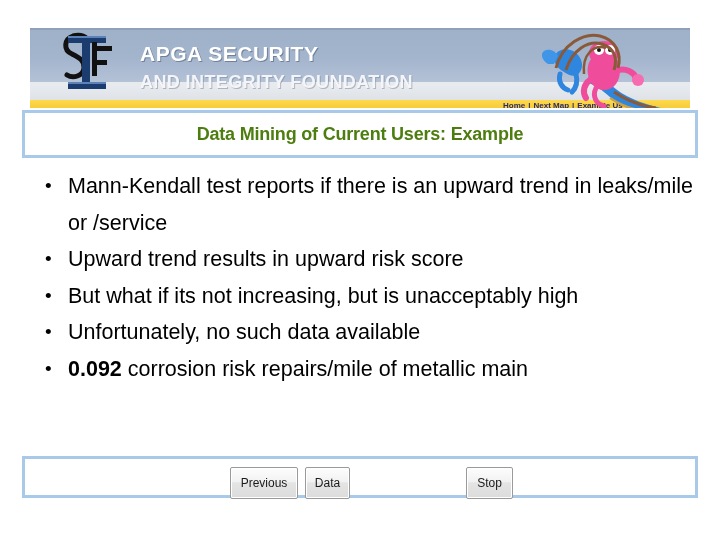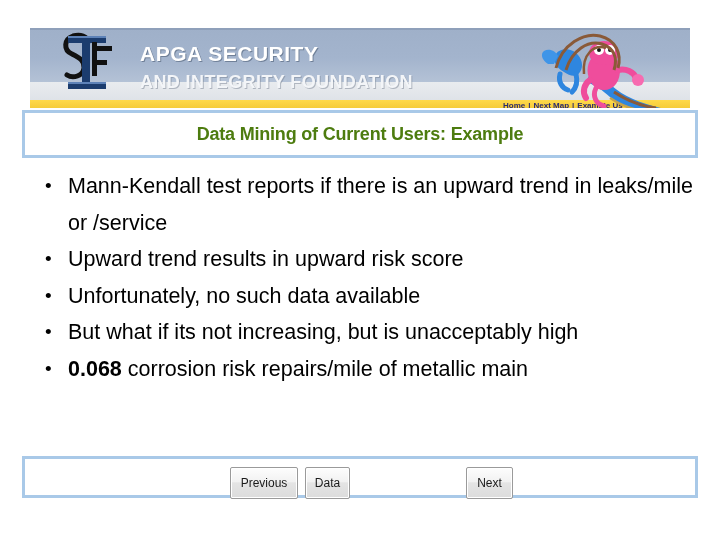--- a/index.html
+++ b/index.html
@@ -295,28 +295,28 @@
 
 <div id="slide-body">
   <ul class="bullets">
     <li>
       <span>Mann-Kendall test reports if there is an upward trend in leaks/mile or /service</span>
     </li>
     <li>
       <span>Upward trend results in upward risk score</span>
     </li>
     <li>
+      <span>But what if its not increasing, but is unacceptably high</span>
+    </li>
+    <li>
       <span>Unfortunately, no such data available</span>
     </li>
     <li>
-      <span>But what if its not increasing, but is unacceptably high</span>
-    </li>
-    <li>
-      <span class="bold-val">0.068</span><span> corrosion risk repairs/mile of metallic main</span>
+      <span class="bold-val">0.092</span><span> corrosion risk repairs/mile of metallic main</span>
     </li>
   </ul>
 </div>
 
 <div id="control-bar">
   <div class="ctrl-btn" id="btn-previous">Previous</div>
   <div class="ctrl-btn" id="btn-stop">Data</div>
-  <div class="ctrl-btn" id="btn-next">Next</div>
+  <div class="ctrl-btn" id="btn-next">Stop</div>
 </div>
 
 </body></html>

